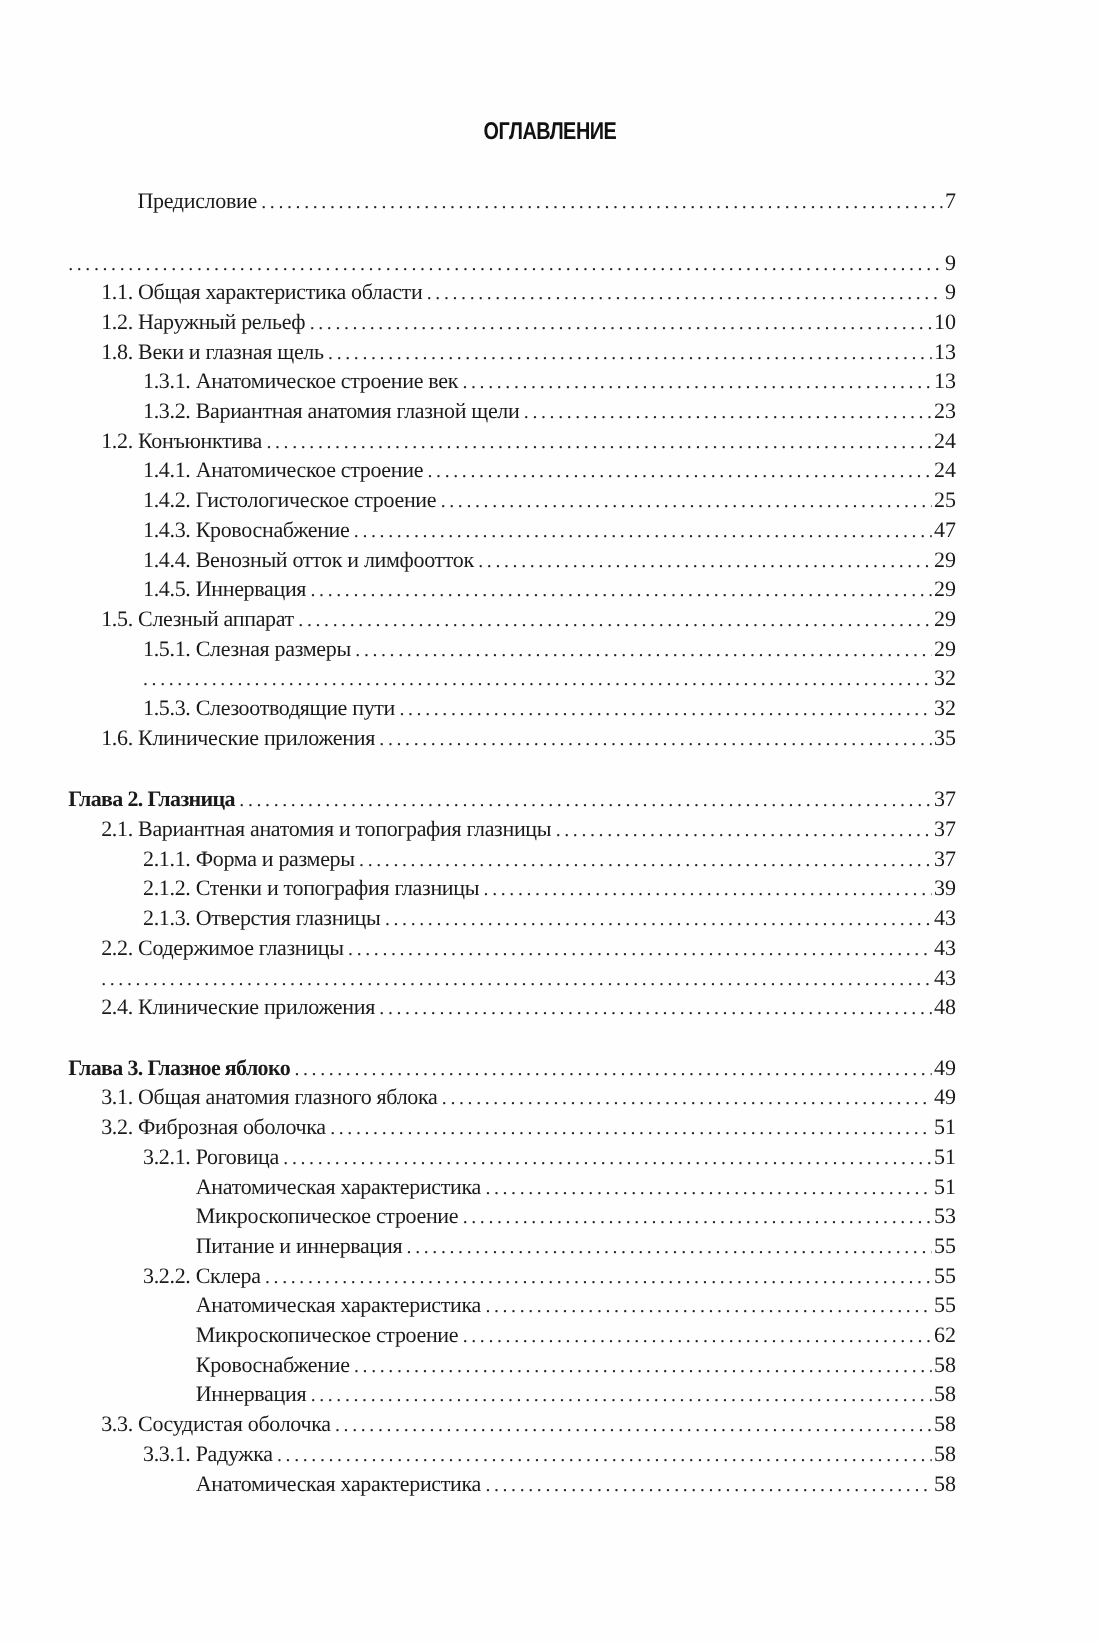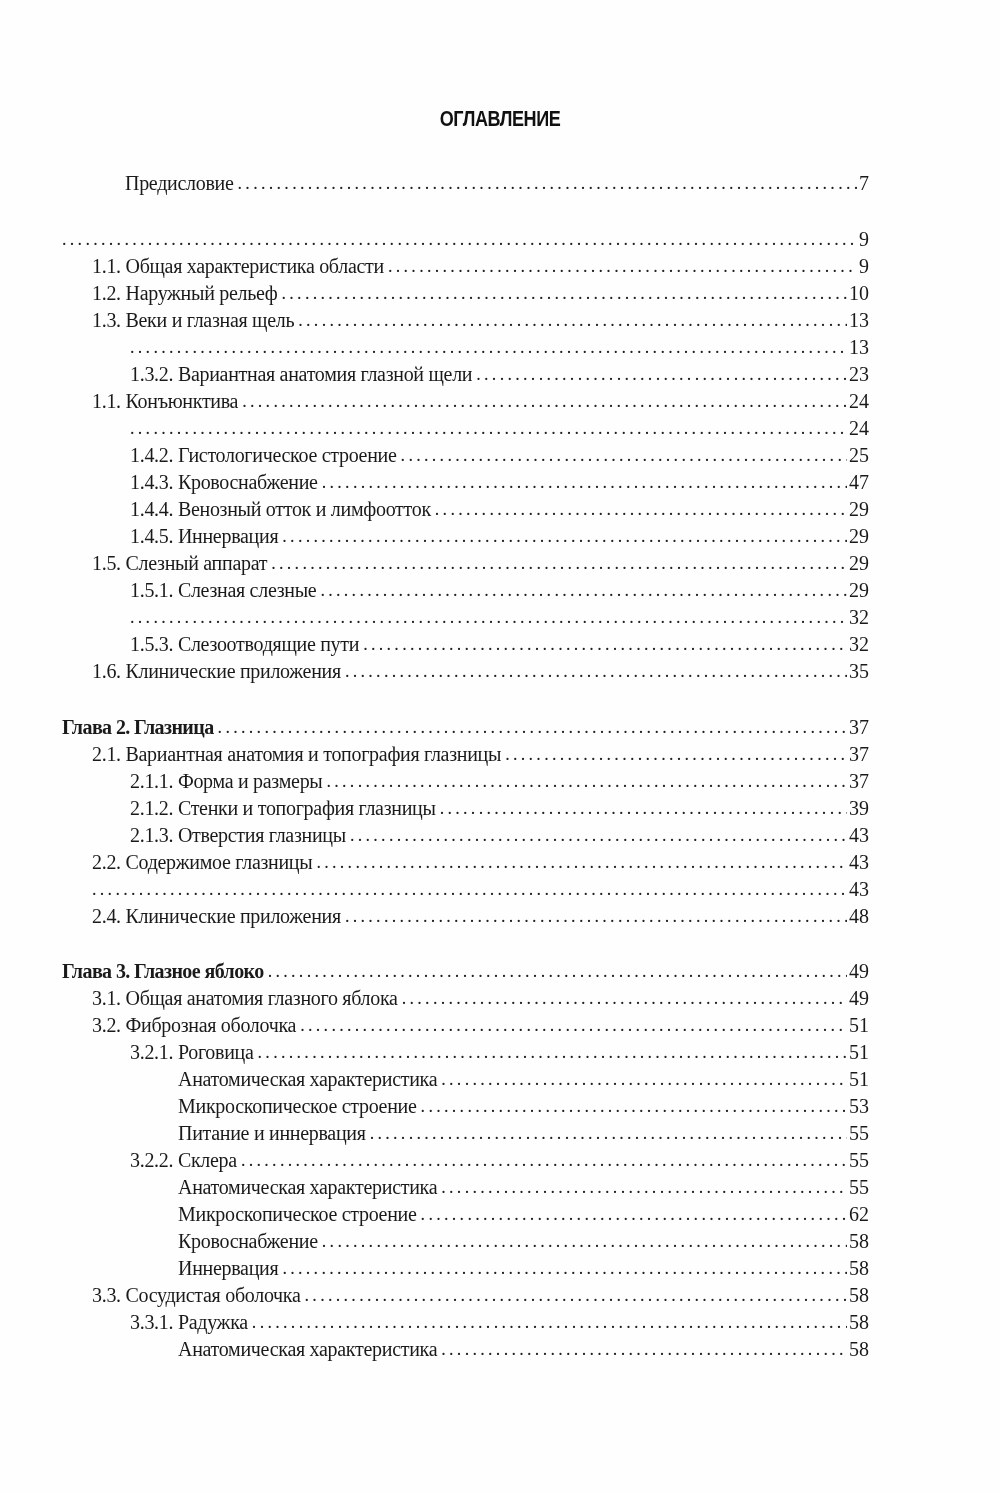--- a/index.html
+++ b/index.html
@@ -110,39 +110,41 @@
       <span class="label">1.1. Общая характеристика области</span>
       <span class="leader"></span>
       <span class="page-num">9</span>
     </div>
     <div class="row lvl1" style="top:280px">
       <span class="label">1.2. Наружный рельеф</span>
       <span class="leader"></span>
       <span class="page-num">10</span>
     </div>
     <div class="row lvl1" style="top:307px">
-      <span class="label">1.3. Веки и глазная щель</span>
+      <span class="label">1.8. Веки и глазная щель</span>
       <span class="leader"></span>
       <span class="page-num">13</span>
     </div>
     <div class="row lvl2" style="top:334px">
+      <span class="label">1.3.1. Анатомическое строение век</span>
       <span class="leader"></span>
       <span class="page-num">13</span>
     </div>
     <div class="row lvl2" style="top:361px">
       <span class="label">1.3.2. Вариантная анатомия глазной щели</span>
       <span class="leader"></span>
       <span class="page-num">23</span>
     </div>
     <div class="row lvl1" style="top:388px">
-      <span class="label">1.1. Конъюнктива</span>
+      <span class="label">1.2. Конъюнктива</span>
       <span class="leader"></span>
       <span class="page-num">24</span>
     </div>
     <div class="row lvl2" style="top:415px">
+      <span class="label">1.4.1. Анатомическое строение</span>
       <span class="leader"></span>
       <span class="page-num">24</span>
     </div>
     <div class="row lvl2" style="top:442px">
       <span class="label">1.4.2. Гистологическое строение</span>
       <span class="leader"></span>
       <span class="page-num">25</span>
     </div>
     <div class="row lvl2" style="top:469px">
       <span class="label">1.4.3. Кровоснабжение</span>
@@ -158,21 +160,21 @@
       <span class="label">1.4.5. Иннервация</span>
       <span class="leader"></span>
       <span class="page-num">29</span>
     </div>
     <div class="row lvl1" style="top:550px">
       <span class="label">1.5. Слезный аппарат</span>
       <span class="leader"></span>
       <span class="page-num">29</span>
     </div>
     <div class="row lvl2" style="top:577px">
-      <span class="label">1.5.1. Слезная слезные</span>
+      <span class="label">1.5.1. Слезная размеры</span>
       <span class="leader"></span>
       <span class="page-num">29</span>
     </div>
     <div class="row lvl2" style="top:604px">
       <span class="leader"></span>
       <span class="page-num">32</span>
     </div>
     <div class="row lvl2" style="top:631px">
       <span class="label">1.5.3. Слезоотводящие пути</span>
       <span class="leader"></span>

